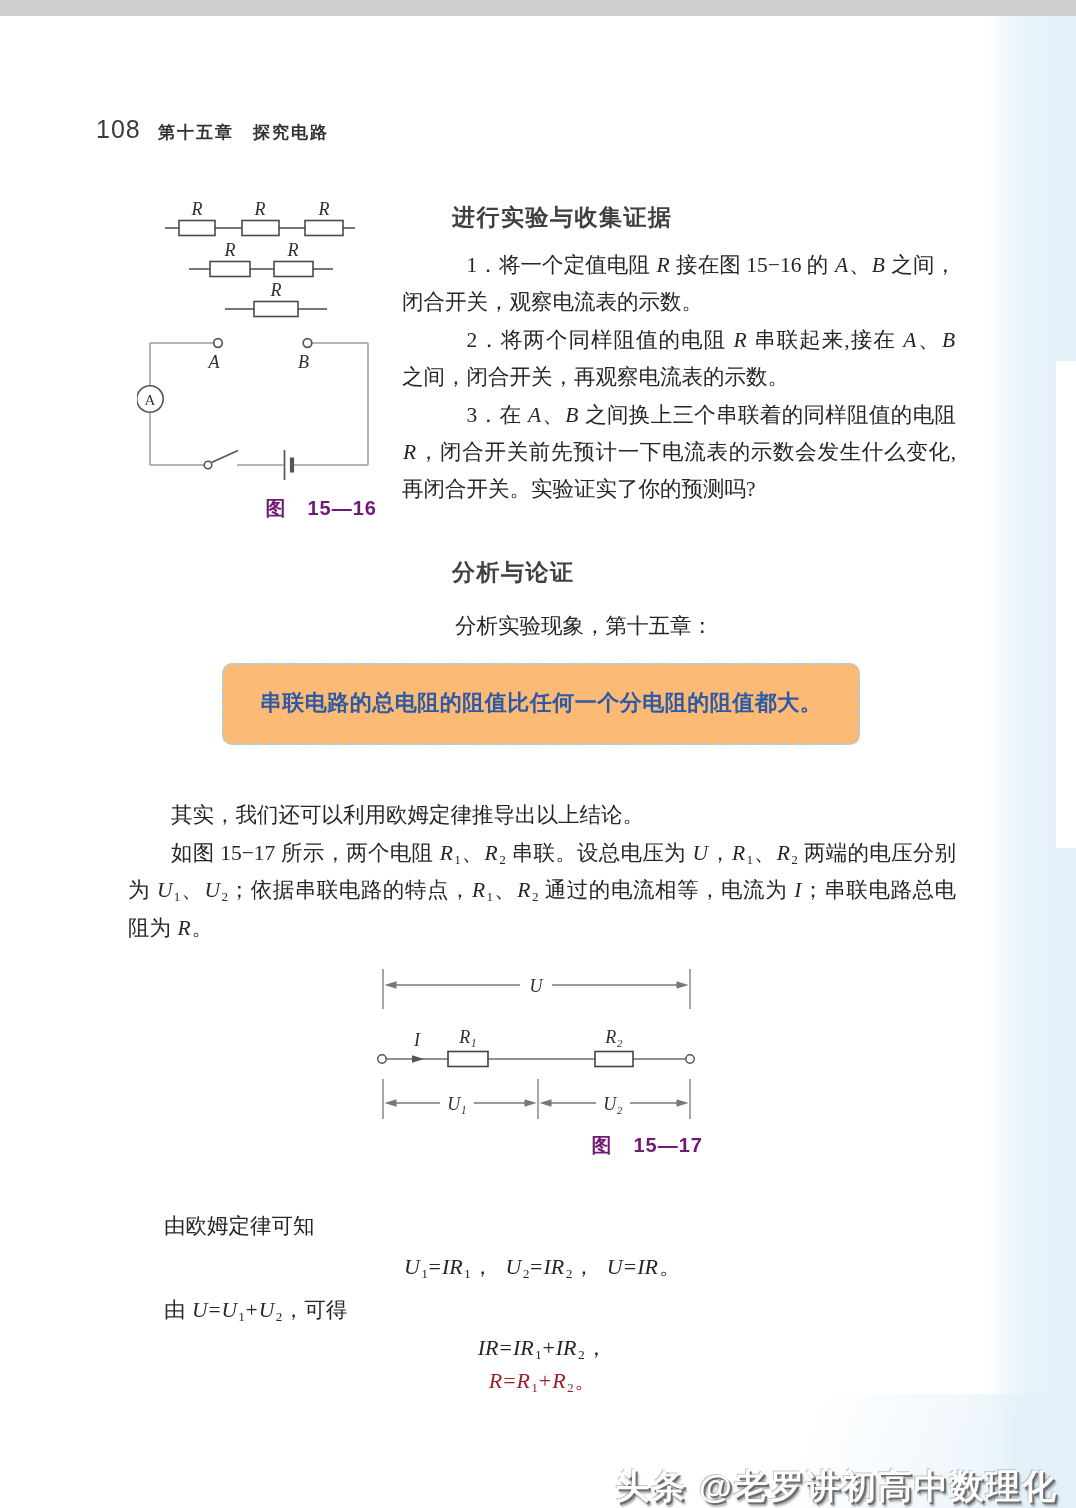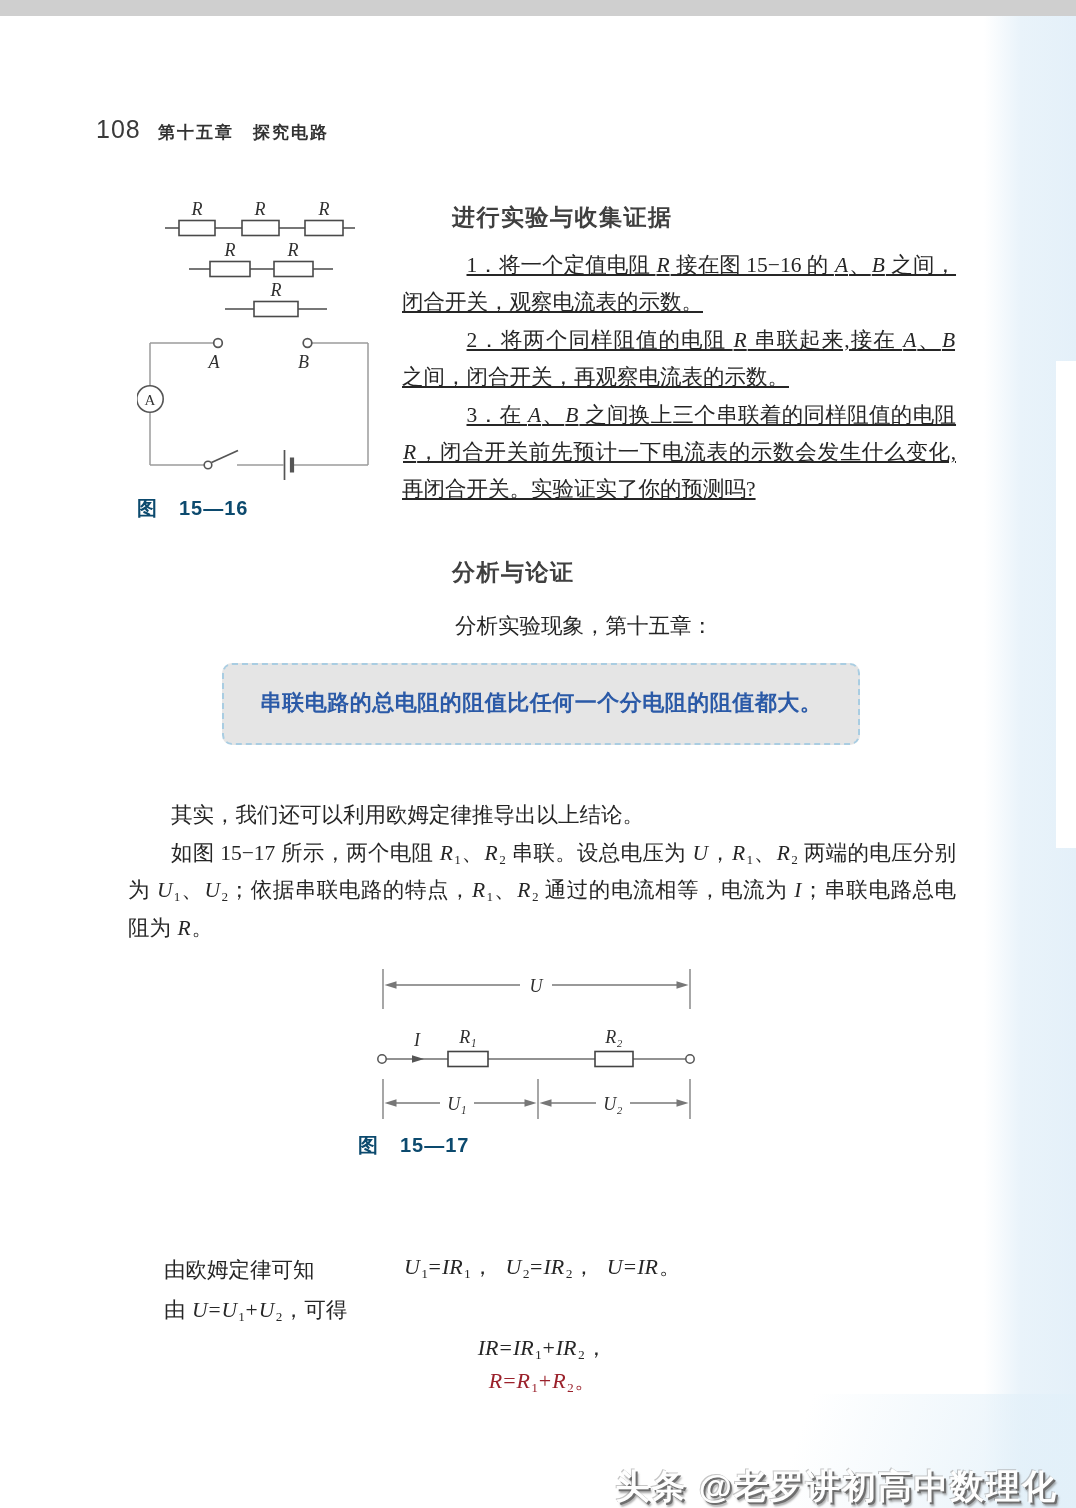--- a/index.html
+++ b/index.html
@@ -20,46 +20,46 @@
     font-size:25px;color:#3a3a3a;letter-spacing:1px;}
   .chapter{position:absolute;left:158px;top:105px;font-family:"Liberation Sans",sans-serif;
     font-weight:bold;font-size:17px;color:#333;letter-spacing:2px;}
 
   
   .sec-heading{position:absolute;left:452px;font-family:"Liberation Sans",sans-serif;
     font-weight:bold;font-size:23px;color:#404040;letter-spacing:1.5px;}
   .h-exp{top:186px;} .h-ana{top:541px;}
 
   
-  .steps{position:absolute;left:402px;top:231px;width:554px;text-decoration:underline;}
+  .steps{position:absolute;left:402px;top:231px;width:554px;}
   .steps p{margin:0;font-size:21.5px;line-height:37.4px;text-align:justify;text-indent:3em;}
   .intro-line{position:absolute;left:455px;top:595px;font-size:21.5px;color:#262626;}
   .lower-text{position:absolute;left:128px;top:781px;width:828px;}
   .lower-text p{margin:0;font-size:21.5px;line-height:37.6px;text-align:justify;text-indent:2em;}
   i{font-family:"Liberation Serif",serif;font-style:italic;padding:0 1px;}
 
   
   .conclusion-box{position:absolute;left:222px;top:647px;width:634px;height:78px;
-    border:2px dashed #a9cde2;border-radius:10px;background:#e5e5e5;}
+    border:2px dashed #a9cde2;border-radius:10px;background:#fdba74;}
   .conclusion-box .txt{display:block;text-align:center;line-height:76px;
     font-weight:bold;font-size:22px;color:#2b5aa7;letter-spacing:.5px;}
 
   
   .fig1516{position:absolute;left:137px;top:183px;}
   .fig1517{position:absolute;left:358px;top:950px;}
   .caption{position:absolute;font-family:"Liberation Sans",sans-serif;font-weight:bold;
-    font-size:20px;color:#0c4a6e;text-align:left;letter-spacing:1px;}
+    font-size:20px;color:#701a75;text-align:right;letter-spacing:1px;}
   .cap1516{left:137px;width:240px;top:479px;}
   .cap1517{left:358px;width:345px;top:1116px;}
   svg text.var{font-family:"Liberation Serif",serif;font-style:italic;font-size:18px;
     fill:#2f2f2f;text-anchor:middle;}
   svg text.meter{font-family:"Liberation Serif",serif;font-size:15px;fill:#333;text-anchor:middle;}
 
   
-  .ohm-line{position:absolute;left:164px;top:1239px;font-size:21.5px;font-family:Liberation Mono, monospace;}
+  .ohm-line{position:absolute;left:164px;top:1195px;font-size:21.5px;font-family:Liberation Mono, monospace;}
   .sum-line{position:absolute;left:164px;top:1279px;font-size:21.5px;}
   .eq{position:absolute;left:128px;width:828px;text-align:center;font-size:22px;white-space:pre-wrap;}
   .eq1{top:1236px;} .eq2{top:1317px;} .eq3{top:1350px;color:#9b212b;}
 
   
   .watermark{position:absolute;left:0;right:18px;bottom:14px;text-align:right;
     font-family:"Liberation Sans",sans-serif;font-weight:bold;font-size:34px;letter-spacing:2px;
     color:#fefefe;
     text-shadow:2px 2px 0 #6e6e6e, 3px 4px 2px rgba(110,110,110,.55), -1px -1px 0 rgba(160,160,160,.6);}
 </style>

